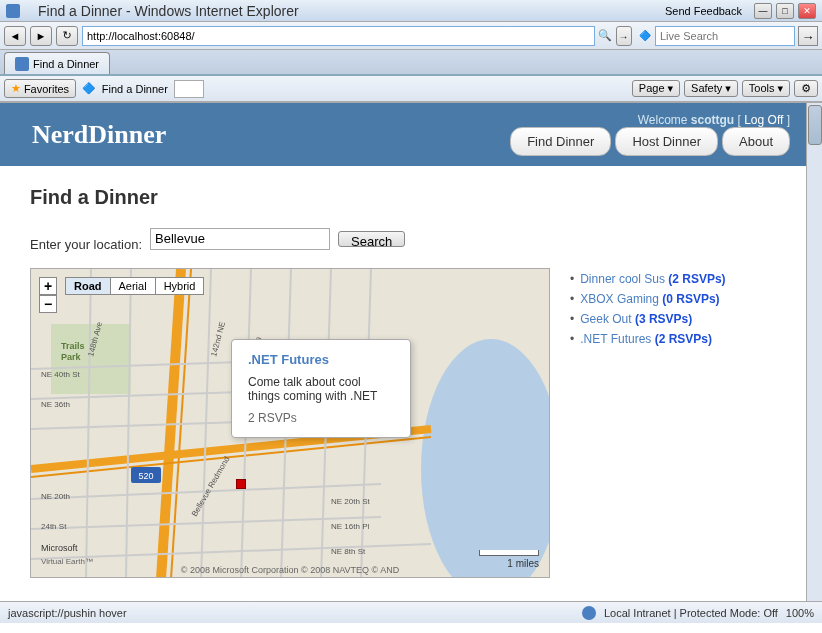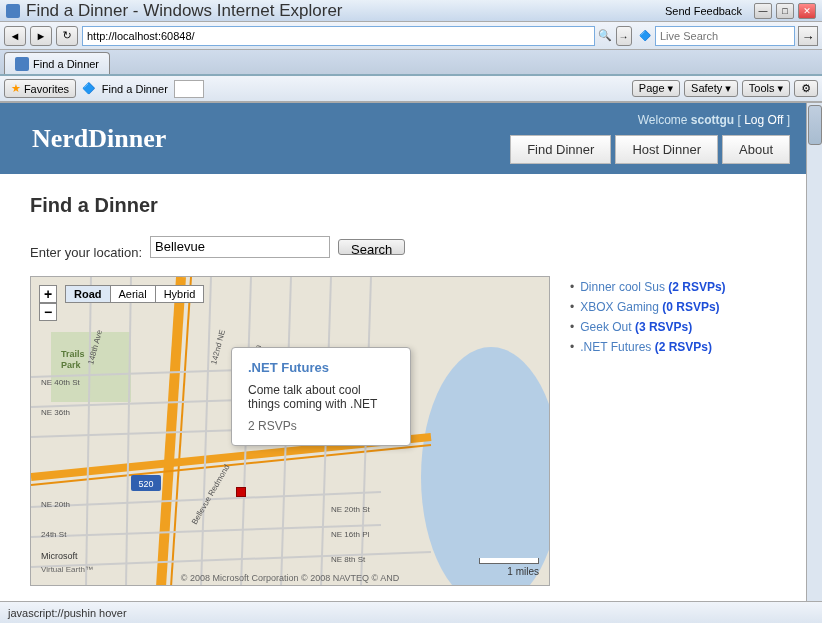--- a/index.html
+++ b/index.html
@@ -15,22 +15,22 @@
       height: 22px;
       display: flex;
       align-items: center;
       justify-content: space-between;
       padding: 0 6px;
       border-bottom: 1px solid #aaa;
     }
     .title-bar-left {
       display: flex;
       align-items: center;
-      gap: 6px;
-      font-size: 17px;
+      gap: 18px;
+      font-size: 14px;
       color: #333;
       text-align: center;
     }
     .title-bar-icon {
       width: 14px;
       height: 14px;
       background: #4a7fc1;
       display: inline-block;
       border-radius: 2px;
     }
@@ -198,35 +198,35 @@
       font-size: 26px;
       font-weight: bold;
       font-family: Georgia, serif;
     }
     .header-right {
       text-align: right;
     }
     .welcome-text {
       color: #d0e4f0;
       font-size: 12px;
-      margin-bottom: 8px;
+      margin-bottom: 0;
     }
     .welcome-text a {
       color: #fff;
       text-decoration: none;
     }
     .nav-buttons {
       display: flex;
       gap: 4px;
     }
     .nav-button {
       padding: 6px 16px;
       background: linear-gradient(to bottom, #ffffff, #e8e8e8);
       border: 1px solid #bbb;
-      border-radius: 0;
+      border-radius: 12px;
       font-size: 13px;
       cursor: pointer;
       color: #333;
       text-decoration: none;
       font-weight: normal;
     }
 
     .main-content {
       padding: 20px 30px;
       background: #fff;
@@ -680,13 +680,18 @@
     </div>
   </div>
 
   <div class="scrollbar">
     <div class="scrollbar-thumb"></div>
   </div>
 </div>
 
 <div class="status-bar">
   <span class="status-left">javascript://pushin hover</span>
+  <div class="status-right">
+    <span class="status-icon"></span>
+    <span>Local Intranet | Protected Mode: Off</span>
+    <span>100%</span>
+  </div>
 </div>
 
 </body></html>

